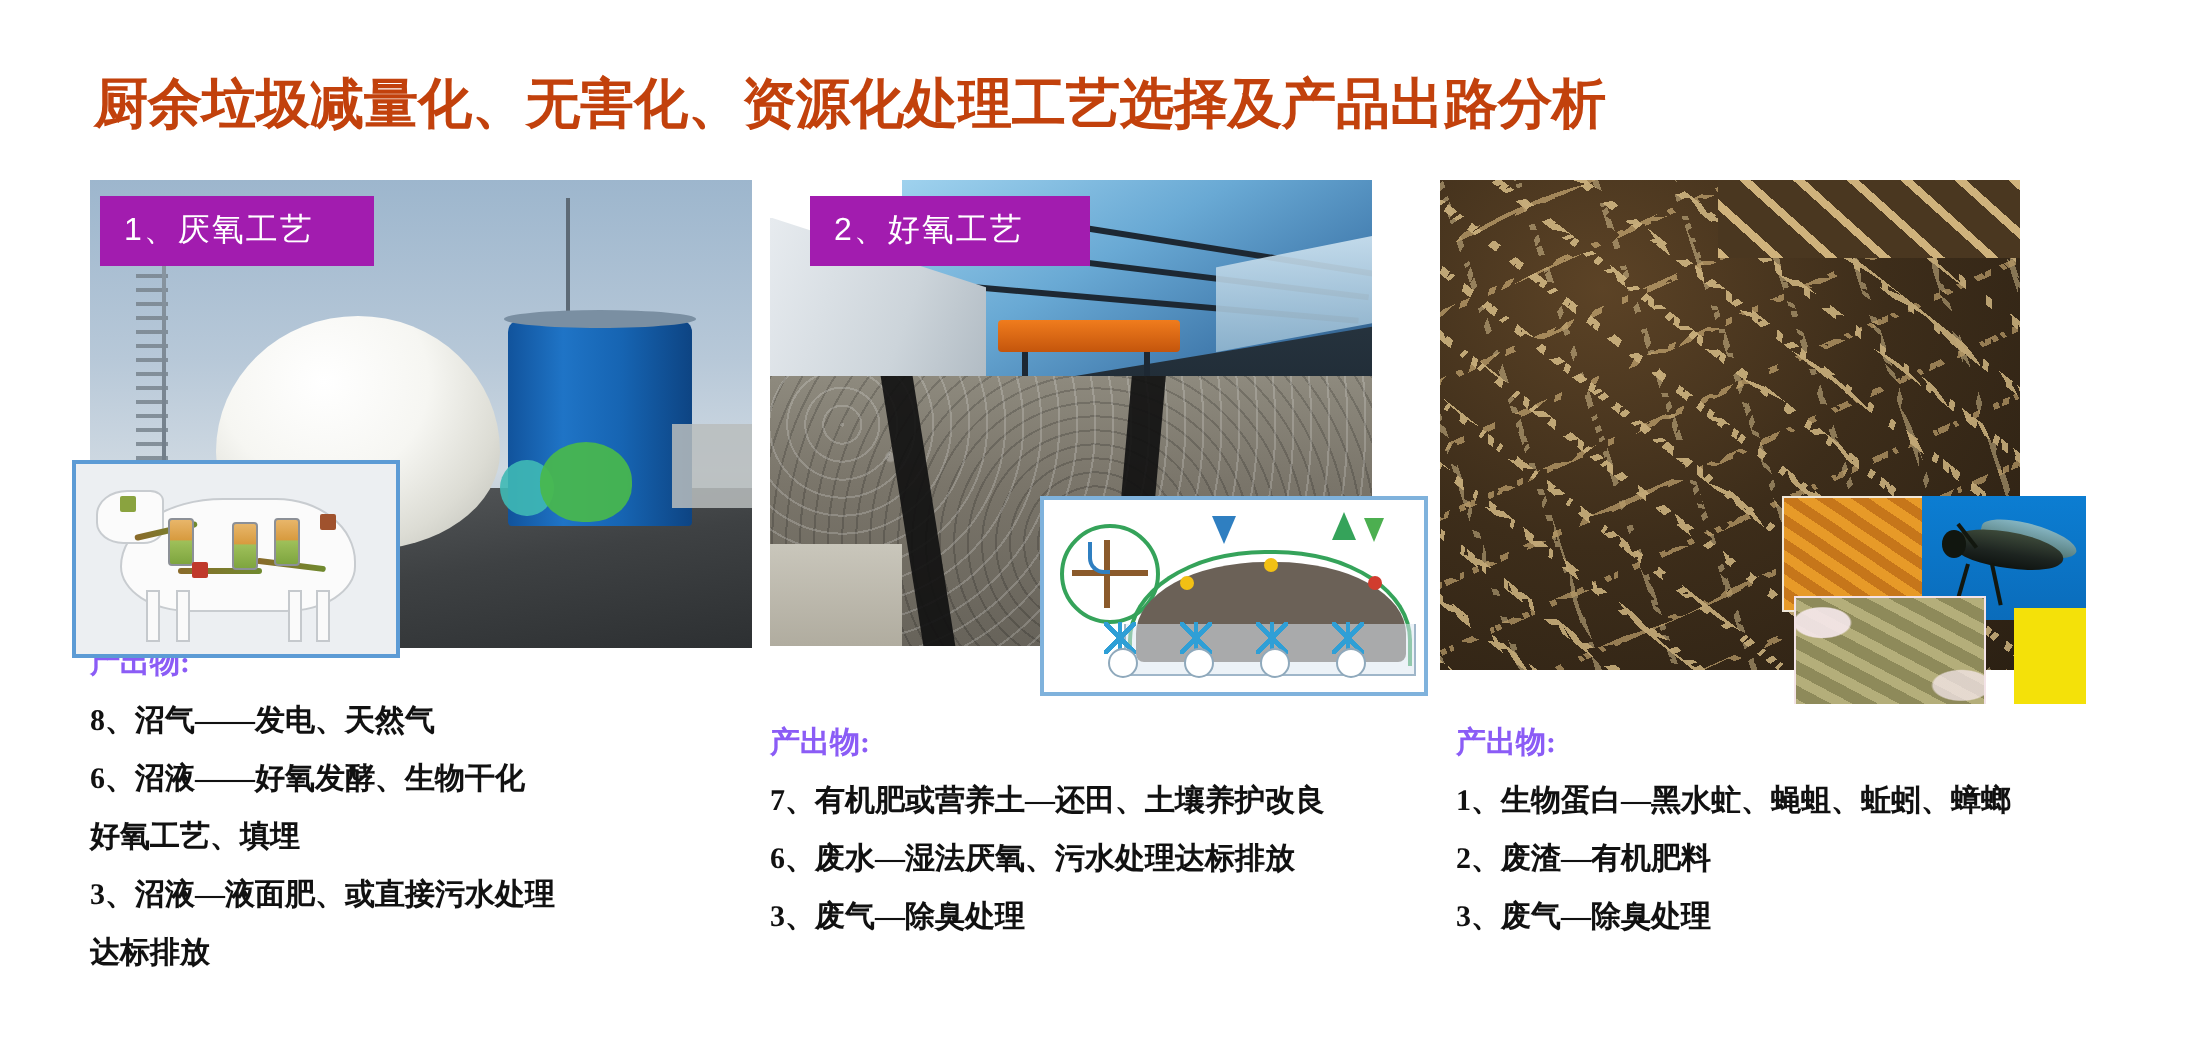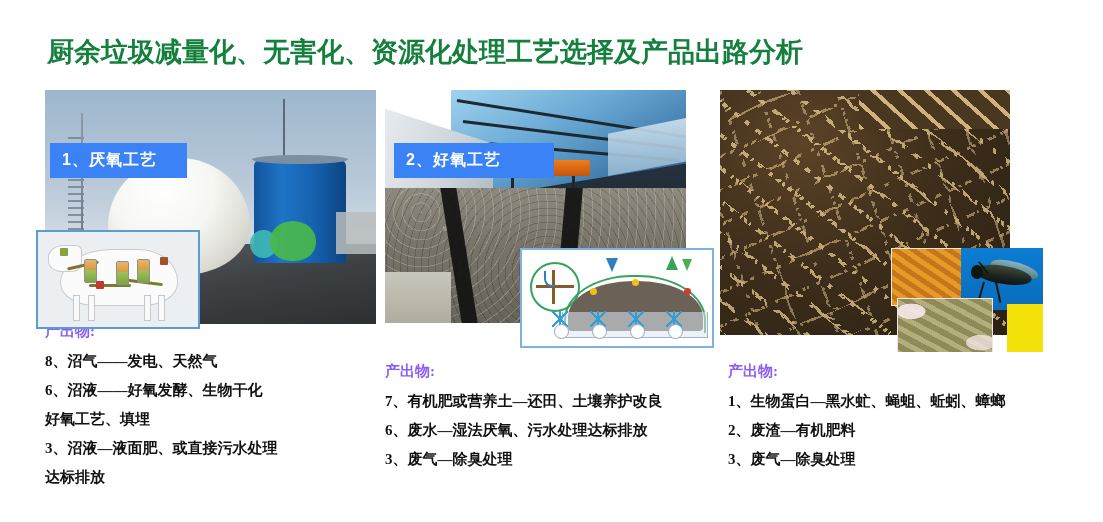--- a/index.html
+++ b/index.html
@@ -14,39 +14,38 @@
   .slide{position:absolute;inset:0;background:#fff;}
 
   
   .title{
     position:absolute;
     left:47px; top:34px;
     font-family:Liberation Serif, serif;
     font-weight:bold;
     font-size:27px;
     letter-spacing:0px;
-    color:#15803d;
+    color:#c2410c;
     white-space:nowrap;
     text-align:right;
   }
   .photo{position:absolute;overflow:hidden;}
 
   .caption-bar{
     position:absolute;
-    background:#3b82f6;
+    background:#a21caf;
     color:#ffffff;
     font-family:"Liberation Sans","DejaVu Sans",sans-serif;
-    font-weight:bold;
+    font-weight:normal;
     font-size:16px;
     letter-spacing:1px;
     display:flex;align-items:center;
     padding-left:12px;
     z-index:7;
     box-sizing:border-box;
-    margin-top:45px;
   }
 
   
   #photo1{left:45px;top:90px;width:331px;height:234px;}
   #photo1 .sky{
     position:absolute;inset:0;
     background:linear-gradient(180deg,#9db6cd 0%,#b7c8d8 38%,#cfd9e2 62%,#b9c4cb 76%,#8e9a9f 100%);
   }
   #photo1 .ground{
     position:absolute;left:0;right:0;top:66%;bottom:0;
@@ -403,21 +402,21 @@
     <div class="wallDark"></div>
     <div class="turner"></div>
     <div class="turnerleg" style="left:42%;"></div>
     <div class="turnerleg" style="left:62%;"></div>
     <div class="compost"></div>
     <div class="lane laneA"></div>
     <div class="lane laneB"></div>
     <div class="floorW"></div>
   </div>
 
-  <div class="caption-bar" style="left:394px;top:98px;width:160px;height:35px;">2、好氧工艺</div>
+  <div class="caption-bar" style="left:405px;top:98px;width:140px;height:35px;">2、好氧工艺</div>
 
   <div id="inset-aer">
     <div class="circ">
       <div class="bar bh"></div>
       <div class="bar bv"></div>
       <div class="jhook"></div>
     </div>
     <div class="pile"></div>
     <div class="membrane"></div>
     <div class="tray"></div>

